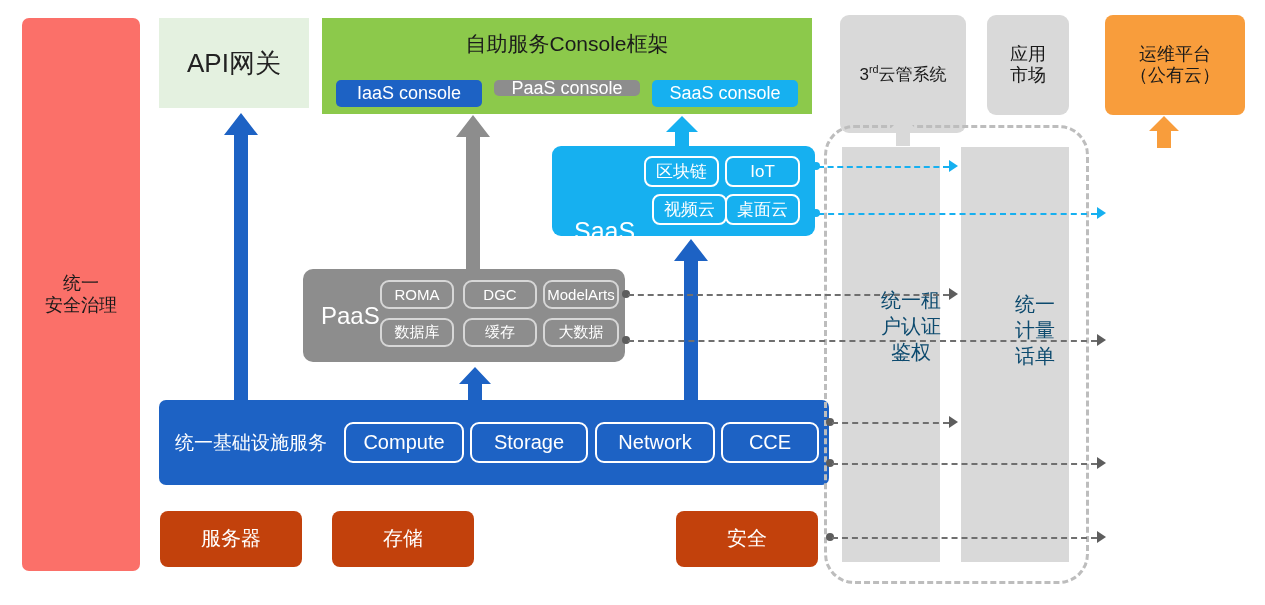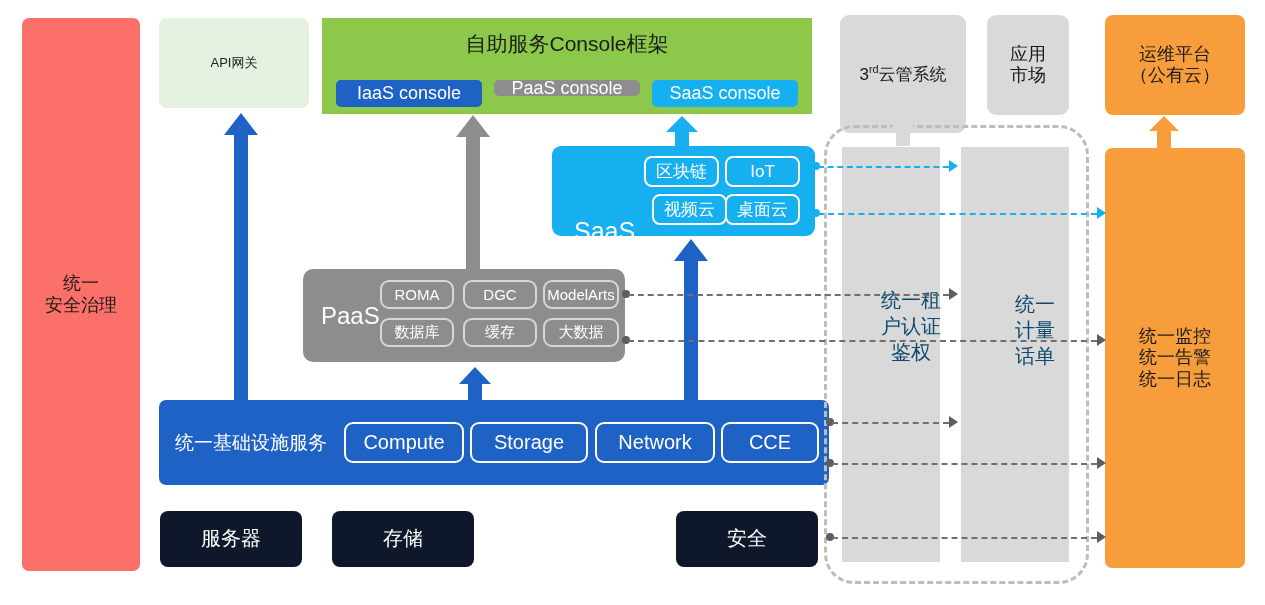--- a/index.html
+++ b/index.html
@@ -5,21 +5,21 @@
   html,body{margin:0;padding:0;background:#ffffff;}
   body{width:1265px;height:605px;font-family:"Liberation Sans","DejaVu Sans",sans-serif;}
   #stage{position:relative;width:1265px;height:605px;overflow:hidden;background:#fff;}
 
   .box{position:absolute;box-sizing:border-box;display:flex;align-items:center;justify-content:center;text-align:center;line-height:1.18;}
 
   
   .panel-red{background:#fb7069;border-radius:7px;color:#1a1a1a;font-size:18px;font-weight:400;}
 
   
-  .panel-apigw{background:#e4f1e0;border-radius:8px;color:#222;font-size:13px;}
+  .panel-apigw{background:#e4f1e0;border-radius:0;color:#222;font-size:26px;}
 
   
   .panel-console{background:#8cc94b;border-radius:0;}
   .console-title{position:absolute;left:0;top:12px;width:100%;text-align:center;font-size:21px;color:#1b1b1b;}
   .console-chip{position:absolute;border-radius:5px;color:#fff;font-size:18px;display:flex;align-items:center;justify-content:center;box-sizing:border-box;}
 
   
   .panel-grey{background:#d9d9d9;border-radius:9px;color:#1a1a1a;font-size:17px;}
   .panel-grey.small{font-size:18px;}
 
@@ -36,21 +36,21 @@
   .panel-paas{background:#8d8d8d;border-radius:10px;}
   .paas-label{position:absolute;left:18px;top:50%;transform:translateY(-50%);color:#fff;font-size:24px;}
   .tag-grey{position:absolute;box-sizing:border-box;border:2px solid #d7d7d7;border-radius:9px;color:#fff;display:flex;align-items:center;justify-content:center;font-size:15px;}
 
   
   .panel-infra{background:#1d62c4;border-radius:7px;}
   .infra-label{position:absolute;left:16px;top:50%;transform:translateY(-50%);color:#fff;font-size:19px;}
   .tag-blue{position:absolute;box-sizing:border-box;border:2px solid #ffffff;border-radius:9px;color:#fff;display:flex;align-items:center;justify-content:center;font-size:20px;}
 
   
-  .hw{background:#0f172a;border-radius:8px;color:#fff;font-size:20px;}
+  .hw{background:#c2410c;border-radius:8px;color:#fff;font-size:20px;}
 
   
   .dash-container{position:absolute;box-sizing:border-box;border:3px dashed #bdbdbd;border-radius:30px;}
   .col-grey{position:absolute;background:#d9d9d9;}
   .col-label{position:absolute;width:100%;text-align:center;color:#0c4a6e;font-size:20px;line-height:1.3;margin-left:20px;}
 
   
   .arrow-up{position:absolute;}
 
   
@@ -179,25 +179,20 @@
   </div>
 
   <div class="col-grey" style="left:961px;top:147px;width:108px;height:415px;">
     <div class="col-label" style="top:144px;">
       <div>统一</div>
       <div>计量</div>
       <div>话单</div>
     </div>
   </div>
 
-  <div class="box panel-orange-tall" style="left:1105px;top:148px;width:140px;height:420px;flex-direction:column;">
-    <span>统一监控</span>
-    <span>统一告警</span>
-    <span>统一日志</span>
-  </div>
 
   <svg class="arrow-up" style="left:224px;top:113px;" width="34" height="290" viewBox="0 0 34 290">
     <polygon points="17,0 34,22 24,22 24,290 10,290 10,22 0,22" fill="#1d62c4"></polygon>
   </svg>
 
   <svg class="arrow-up" style="left:456px;top:115px;" width="34" height="156" viewBox="0 0 34 156">
     <polygon points="17,0 34,22 24,22 24,156 10,156 10,22 0,22" fill="#8d8d8d"></polygon>
   </svg>
 
   <svg class="arrow-up" style="left:666px;top:116px;" width="32" height="32" viewBox="0 0 32 32">

